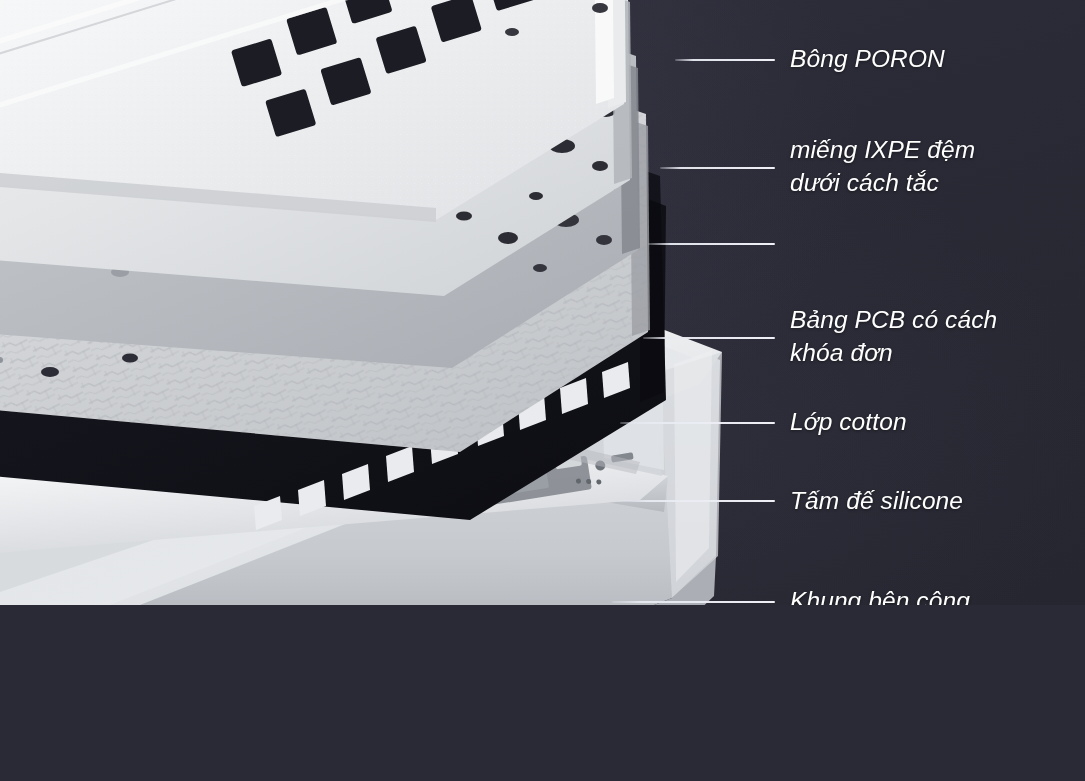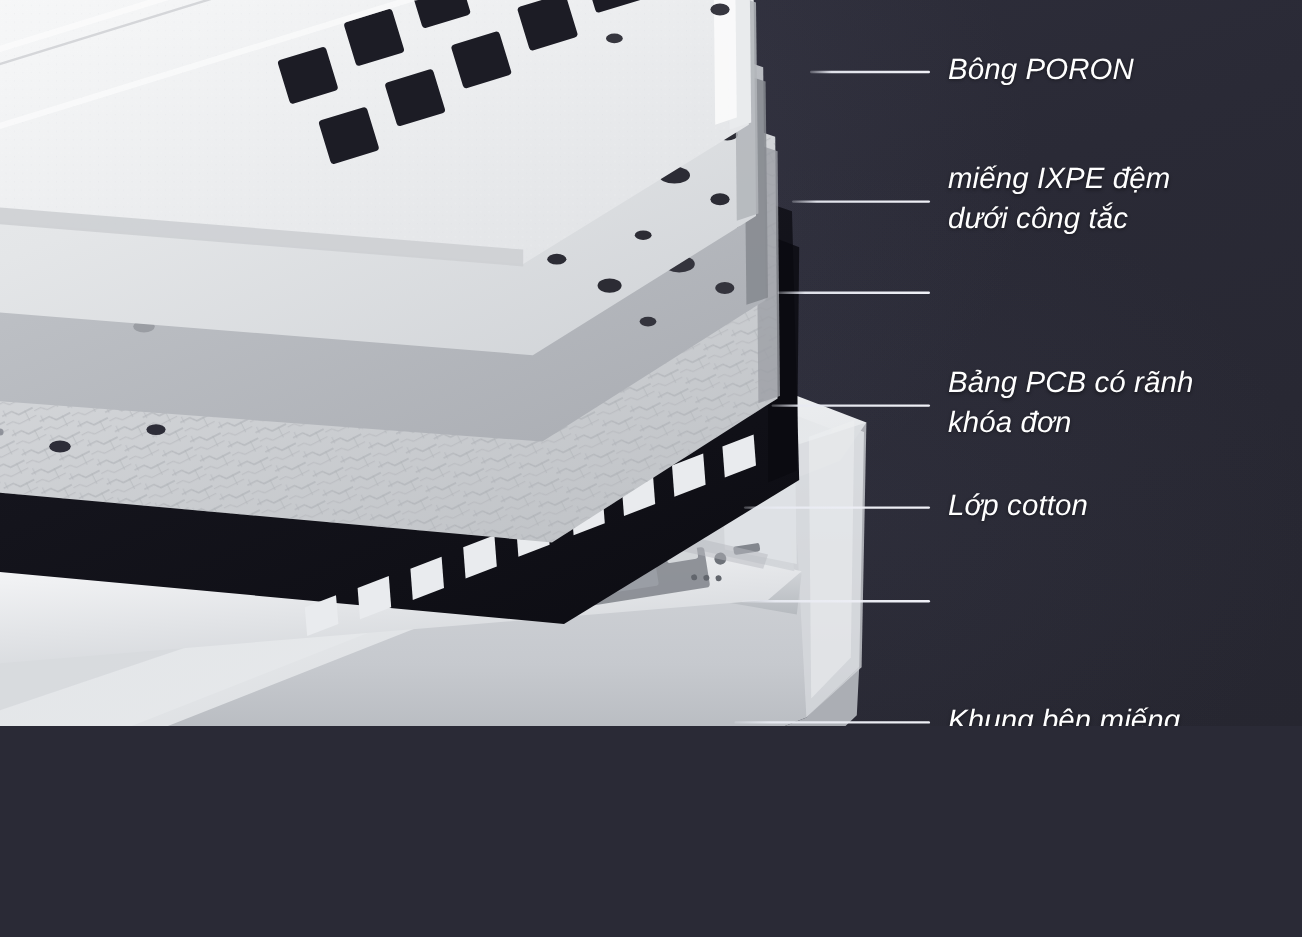--- a/index.html
+++ b/index.html
@@ -387,24 +387,25 @@
   <div class="leader" style="left:660px;top:167px;width:115px;"></div>
   <div class="leader" style="left:648px;top:243px;width:127px;"></div>
   <div class="leader" style="left:643px;top:337px;width:132px;"></div>
   <div class="leader" style="left:620px;top:422px;width:155px;"></div>
   <div class="leader" style="left:618px;top:500px;width:157px;"></div>
   <div class="leader" style="left:612px;top:601px;width:163px;"></div>
 
   <div class="label" style="top:42px;">Bông PORON</div>
 
   <div class="label" style="top:133px;">miếng IXPE đệm
-dưới công tắc</div>
-
-
-  <div class="label" style="top:303px;">Bảng PCB có rãnh
+dưới cách tắc</div>
+
+
+  <div class="label" style="top:303px;">Bảng PCB có cách
 khóa đơn</div>
 
   <div class="label" style="top:405px;font-style:italic;">Lớp cotton</div>
 
-
-  <div class="label" style="top:584px;">Khung bên miếng</div>
+  <div class="label" style="top:484px;">Tấm đế silicone</div>
+
+  <div class="label" style="top:584px;">Khung bên công</div>
 
 </div>
 
 </body></html>

